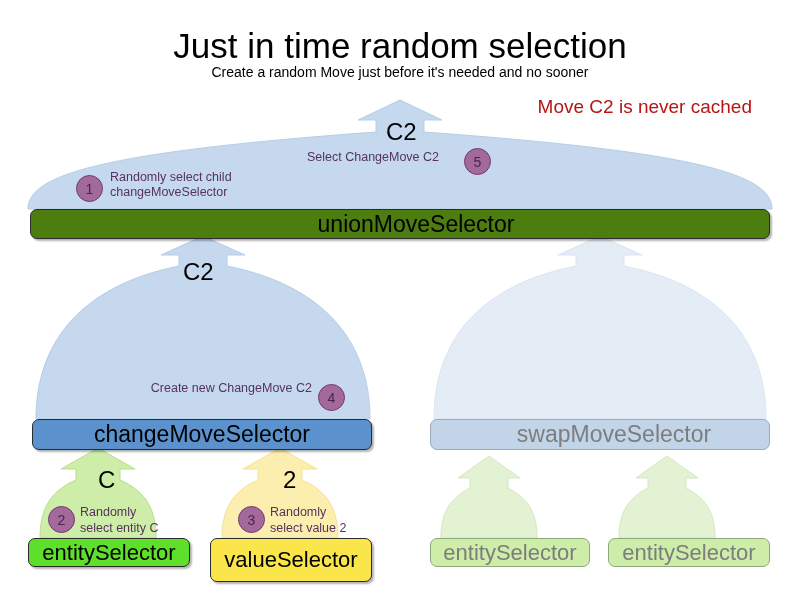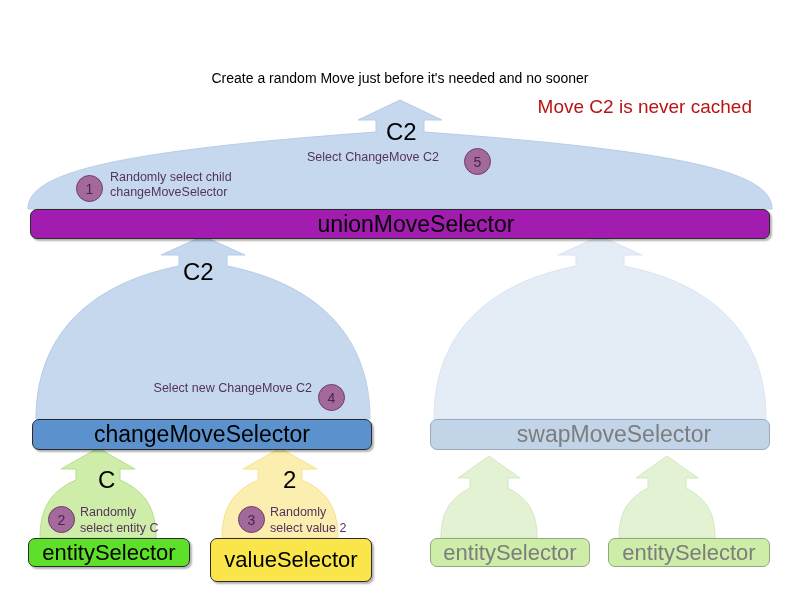--- a/index.html
+++ b/index.html
@@ -35,21 +35,21 @@
     text-align: center;
     font-size: 35px;
     line-height: 40px;
     font-weight: normal;
     color: #000;
     white-space: nowrap;
   }
   .subtitle {
     position: absolute;
     left: 0;
-    top: 70px;
+    top: 64px;
     width: 800px;
     text-align: center;
     font-size: 14px;
     color: #000;
   }
   .note-red {
     position: absolute;
     right: 48px;
     top: 96px;
     font-size: 19px;
@@ -72,21 +72,21 @@
   .bar.faded {
     border-color: #9aa9bb;
     color: #7d7d7d;
     box-shadow: none;
   }
   .bar.faded.green {
     border-color: #8fa97f;
   }
   .bar-union {
     left: 30px; top: 209px; width: 740px; height: 30px;
-    background: #a21caf;
+    background: #4d7c0f;
     padding-left: 32px;
   }
   .bar-change {
     left: 32px; top: 419px; width: 340px; height: 31px;
     background: #5b91cc;
   }
   .bar-swap {
     left: 430px; top: 419px; width: 340px; height: 31px;
     background: #c2d4e8;
     padding-left: 28px;
@@ -226,20 +226,21 @@
              L 376 120
              L 358 120
              L 400 100
              L 442 120
              L 424 120
              L 424 132
              C 700 152, 772 175, 772 209 Z" fill="#c5d8ee" stroke="#b6cde6" stroke-width="1"></path>
 
   </svg>
 
+  <div class="title">Just in time random selection</div>
   <div class="subtitle">Create a random Move just before it's needed and no sooner</div>
   <div class="note-red">Move C2 is never cached</div>
 
   <div class="flow-label lbl-c2-top">C2</div>
   <div class="flow-label lbl-c2-mid">C2</div>
   <div class="flow-label lbl-c-green">C</div>
   <div class="flow-label lbl-2-yellow">2</div>
 
   <div class="badge badge-1">1</div>
   <div class="ann ann-1">
@@ -247,21 +248,21 @@
     <div>changeMoveSelector</div>
   </div>
 
   <div class="badge badge-5">5</div>
   <div class="ann ann-5">
     <div>Select ChangeMove C2</div>
   </div>
 
   <div class="badge badge-4">4</div>
   <div class="ann ann-4">
-    <div>Select new ChangeMove C2</div>
+    <div>Create new ChangeMove C2</div>
   </div>
 
   <div class="badge badge-2">2</div>
   <div class="ann ann-2">
     <div>Randomly</div>
     <div>select entity C</div>
   </div>
 
   <div class="badge badge-3">3</div>
   <div class="ann ann-3">

